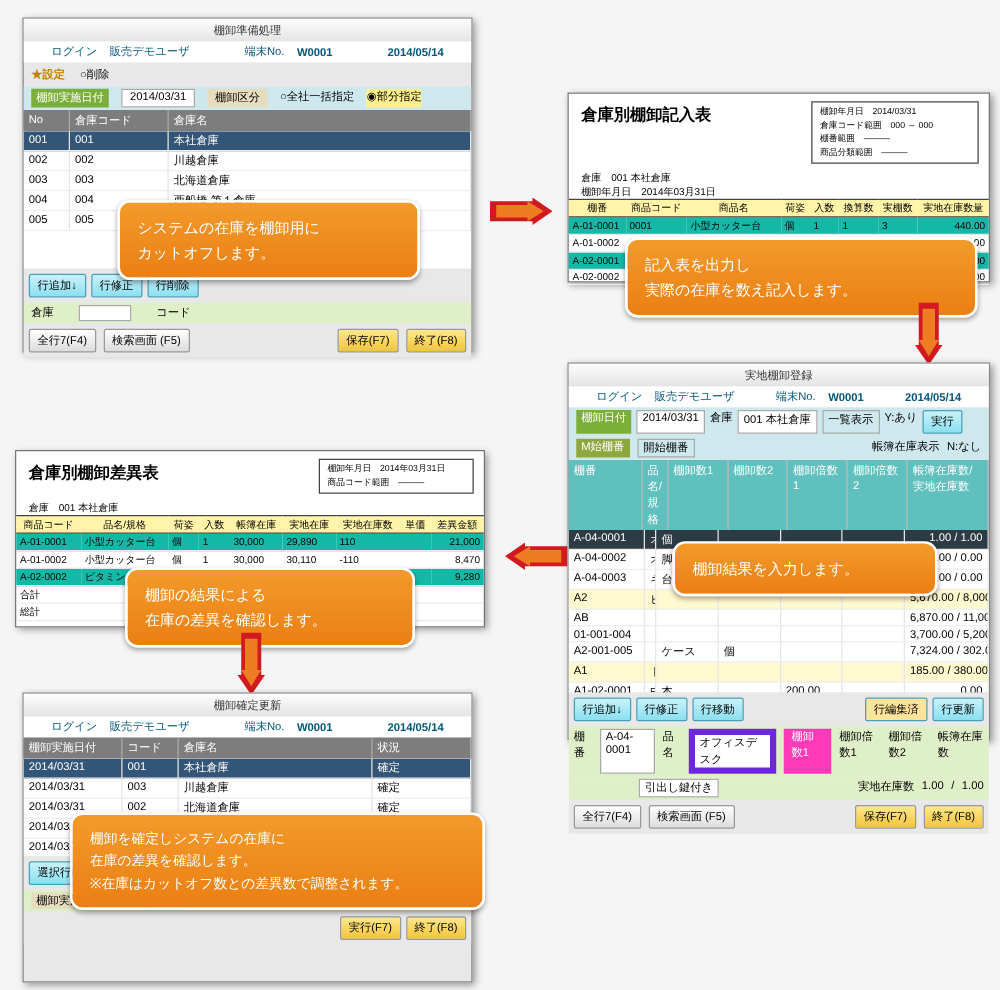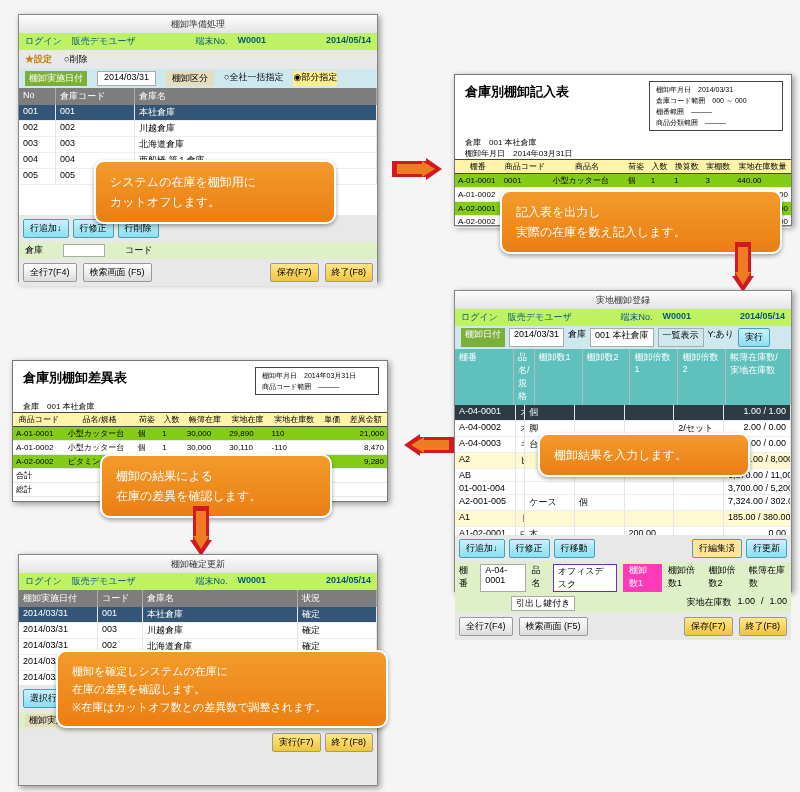--- a/index.html
+++ b/index.html
@@ -1,37 +1,37 @@
 <!DOCTYPE html>
 <html><head>
 <meta charset="utf-8">
 <style>
 html,body{margin:0;padding:0;font-family:'Meiryo','MS PGothic',sans-serif;font-size:9px;background:#f5f5f5;width:800px;height:792px;position:relative;overflow:hidden}
 .panel{position:absolute;background:#e8e8e8;border:1px solid #888;box-shadow:2px 2px 6px rgba(0,0,0,.4)}
 .titlebar{background:linear-gradient(#fdfdfd,#e4e4e4);height:18px;line-height:18px;padding:0 4px;font-size:9px;display:flex;justify-content:center;position:relative;color:#333}
-.infobar{background:#bef264;padding:2px 6px;font-size:9px;display:flex;gap:10px;color:#05577a}
+.infobar{background:#ffffff;padding:2px 22px;font-size:9px;display:flex;align-items:center;gap:10px;color:#05577a}
 .colhead{display:flex;background:#7d7d7d;color:#fff;font-size:9px}
 .colhead>div{padding:2px 4px;border-right:1px solid #aaa}
 .grid{background:#fff;font-size:9px}
 .grid .row{display:flex}
 .grid .row>div{padding:1px 4px;border-right:1px solid #e6e6e6;border-bottom:1px solid #eee;white-space:nowrap;overflow:hidden}
 .btnbar{padding:4px;display:flex;gap:4px;align-items:center;background:#e8e8e8}
 .btn{background:linear-gradient(#fff,#dcdcdc);border:1px solid #999;padding:2px 6px;font-size:9px;border-radius:2px}
 .btn.save{background:linear-gradient(#ffe88a,#f1c43c)}
 .btn.close{background:linear-gradient(#ffe88a,#f1c43c)}
 .callout{position:absolute;background:linear-gradient(#f39a2b,#eb7f13);color:#fff;border:2px solid #fff;border-radius:10px;padding:10px 14px;font-size:12px;line-height:20px;text-align:left;box-shadow:0 2px 4px rgba(0,0,0,.35)}
 .arrow{position:absolute;width:50px;height:22px}
 .arrow svg{width:100%;height:100%}
 .report{position:absolute;background:#fff;border:1px solid #777;box-shadow:2px 2px 6px rgba(0,0,0,.4);font-size:9px}
 .report .title{font-size:13px;font-weight:bold;padding:8px 10px}
 .report .metabox{border:1px solid #444;padding:2px 6px;font-size:7px;line-height:11px}
 .report table{width:100%;border-collapse:collapse;font-size:8px}
 .report th{background:#fff4a8;border-top:1px solid #444;border-bottom:1px solid #444;padding:1px 3px;font-weight:normal}
 .report td{padding:1px 3px;border-bottom:1px solid #e9e9e9}
-.report tr.alt td{background:#84cc16}
+.report tr.alt td{background:#14b8a6}
 .cyanbtn{background:linear-gradient(#c9f2fb,#8bdff0);border:1px solid #45a0bb;padding:2px 6px;border-radius:2px;font-size:9px}
 .yellowline{background:#dff0c9}
 .magenta{background:#ff3ab8;color:#fff}
 .tealhead{display:flex;background:#5fc0bd;color:#fff;font-size:9px}
 .tealhead>div{padding:2px 4px;border-right:1px solid #bbb}
 .subhdr{background:#cfe8ee;padding:2px 6px;font-size:9px}
 .partial{background:#ffef8c}
 </style>
 </head>
 <body>
@@ -156,21 +156,21 @@
           <th>実地在庫数量</th>
         </tr>
     <tr class="alt">
           <td>A-01-0001</td>
           <td>0001</td>
           <td>小型カッター台</td>
           <td>個</td>
           <td>1</td>
           <td>1</td>
           <td>3</td>
-          <td style="">440.00</td>
+          <td style="text-align:right">440.00</td>
         </tr>
     <tr>
           <td>A-01-0002</td>
           <td>0001-B</td>
           <td>小型カッター台</td>
           <td>個</td>
           <td>1</td>
           <td>1</td>
           <td>3</td>
           <td style="text-align:right">15.00</td>
@@ -220,20 +220,27 @@
   </div>
   <div class="subhdr" style="display:flex;gap:4px;flex-wrap:wrap">
     <span style="background:#7cae3a;color:#fff;padding:0 4px">棚卸日付</span>
     <span style="background:#fff;border:1px solid #aaa;padding:0 4px">2014/03/31</span>
     <span>倉庫</span>
       <span style="background:#fff;border:1px solid #aaa;padding:0 4px">001 本社倉庫</span>
     <span style="border:1px solid #aaa;padding:0 4px">一覧表示</span>
     <span>Y:あり</span>
     <span class="cyanbtn">実行</span>
   </div>
+  <div class="subhdr" style="display:flex;gap:6px">
+    <span style="background:#8fa83e;color:#fff;padding:0 4px">M始棚番</span>
+    <span style="border:1px solid #aaa;padding:0 4px">開始棚番</span>
+    <span style="flex:1"></span>
+    <span>帳簿在庫表示</span>
+      <span>N:なし</span>
+  </div>
   <div class="tealhead">
     <div style="width:54px">棚番</div>
       <div style="flex:1">品名/規格</div>
     <div style="width:42px">棚卸数1</div>
       <div style="width:42px">棚卸数2</div>
     <div style="width:42px">棚卸倍数1</div>
       <div style="width:42px">棚卸倍数2</div>
     <div style="width:60px">帳簿在庫数/実地在庫数</div>
   </div>
   <div class="grid" style="height:130px;overflow:hidden">
@@ -324,21 +331,21 @@
     <span class="cyanbtn">行修正</span>
     <span class="cyanbtn">行移動</span>
     <span style="flex:1"></span>
     <span class="cyanbtn" style="background:#ffe499">行編集済</span>
     <span class="cyanbtn">行更新</span>
   </div>
   <div class="yellowline" style="padding:2px 4px;display:flex;gap:6px;font-size:9px">
     <span>棚番</span>
     <span style="background:#fff;border:1px solid #aaa;padding:0 4px">A-04-0001</span>
     <span>品名</span>
-    <span style="background:#fff;border:1px solid #6d28d9;padding:0 4px">オフィスデスク</span>
+    <span style="background:#fff;border:5px solid #6d28d9;padding:0 4px">オフィスデスク</span>
     <span class="magenta" style="padding:0 6px">棚卸数1</span>
     <span>棚卸倍数1</span>
       <span>棚卸倍数2</span>
     <span>帳簿在庫数</span>
   </div>
   <div style="padding:2px 4px;display:flex;gap:6px;font-size:9px;background:#dff0c9">
     <span style="background:#fff;border:1px solid #aaa;padding:0 4px;margin-left:52px">引出し鍵付き</span>
     <span style="flex:1"></span>
     <span>実地在庫数</span>
     <span>1.00</span> / <span>1.00</span>

